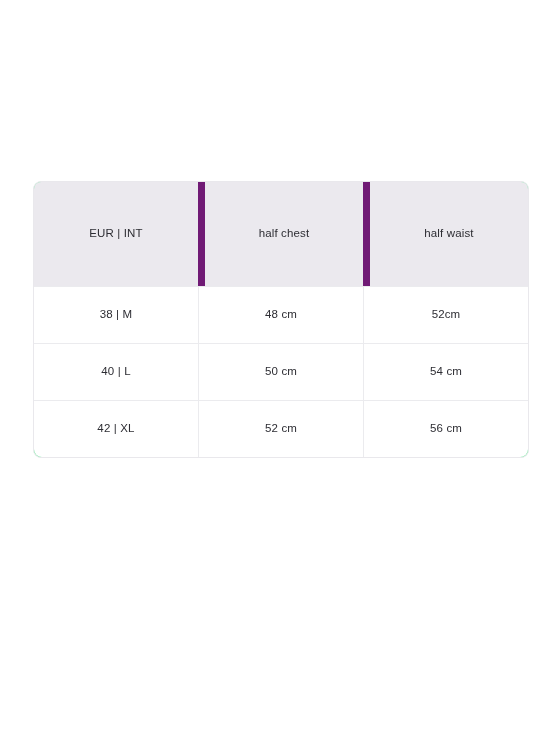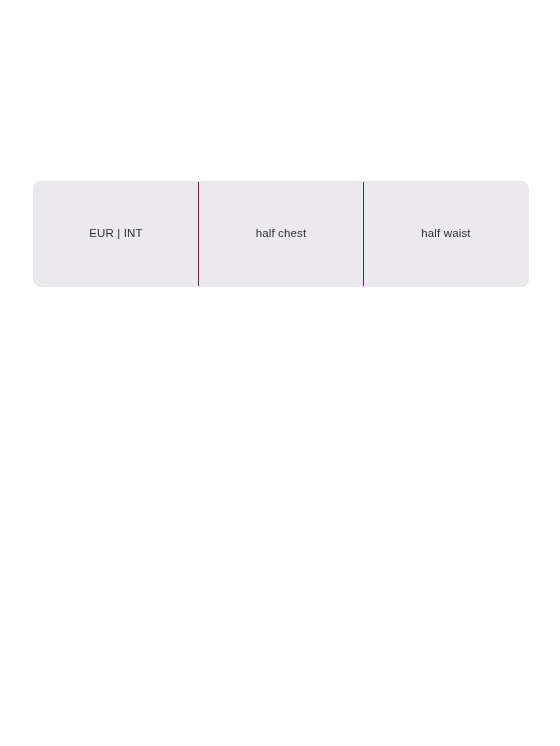--- a/index.html
+++ b/index.html
@@ -57,21 +57,21 @@
   col.col-size  { width: 164px; }
   col.col-chest { width: 165px; }
   col.col-waist { width: 165px; }
 
   
   table.size-table thead th {
     height: 104px;
     background: #ebe9ee;
   }
   table.size-table thead th + th {
-    border-left: 1px solid #701a75;
+    border-left: 7px solid #701a75;
   }
 
   
   table.size-table tbody td {
     height: 56px;
     background: #ffffff;
     border-top: 1px solid #ebebee;
   }
   table.size-table tbody td + td {
     border-left: 1px solid #ebebee;
@@ -109,17 +109,50 @@
           </th>
           <th>
             <span class="cell-text">half chest</span>
           </th>
           <th>
             <span class="cell-text">half waist</span>
           </th>
         </tr>
       </thead>
       <tbody>
+        <tr>
+          <td>
+            <span class="cell-text">38 | M</span>
+          </td>
+          <td>
+            <span class="cell-text">48 cm</span>
+          </td>
+          <td>
+            <span class="cell-text">52cm</span>
+          </td>
+        </tr>
+        <tr>
+          <td>
+            <span class="cell-text">40 | L</span>
+          </td>
+          <td>
+            <span class="cell-text">50 cm</span>
+          </td>
+          <td>
+            <span class="cell-text">54 cm</span>
+          </td>
+        </tr>
+        <tr>
+          <td>
+            <span class="cell-text">42 | XL</span>
+          </td>
+          <td>
+            <span class="cell-text">52 cm</span>
+          </td>
+          <td>
+            <span class="cell-text">56 cm</span>
+          </td>
+        </tr>
       </tbody>
     </table>
   </div>
 
 </div>
 
 </body></html>

